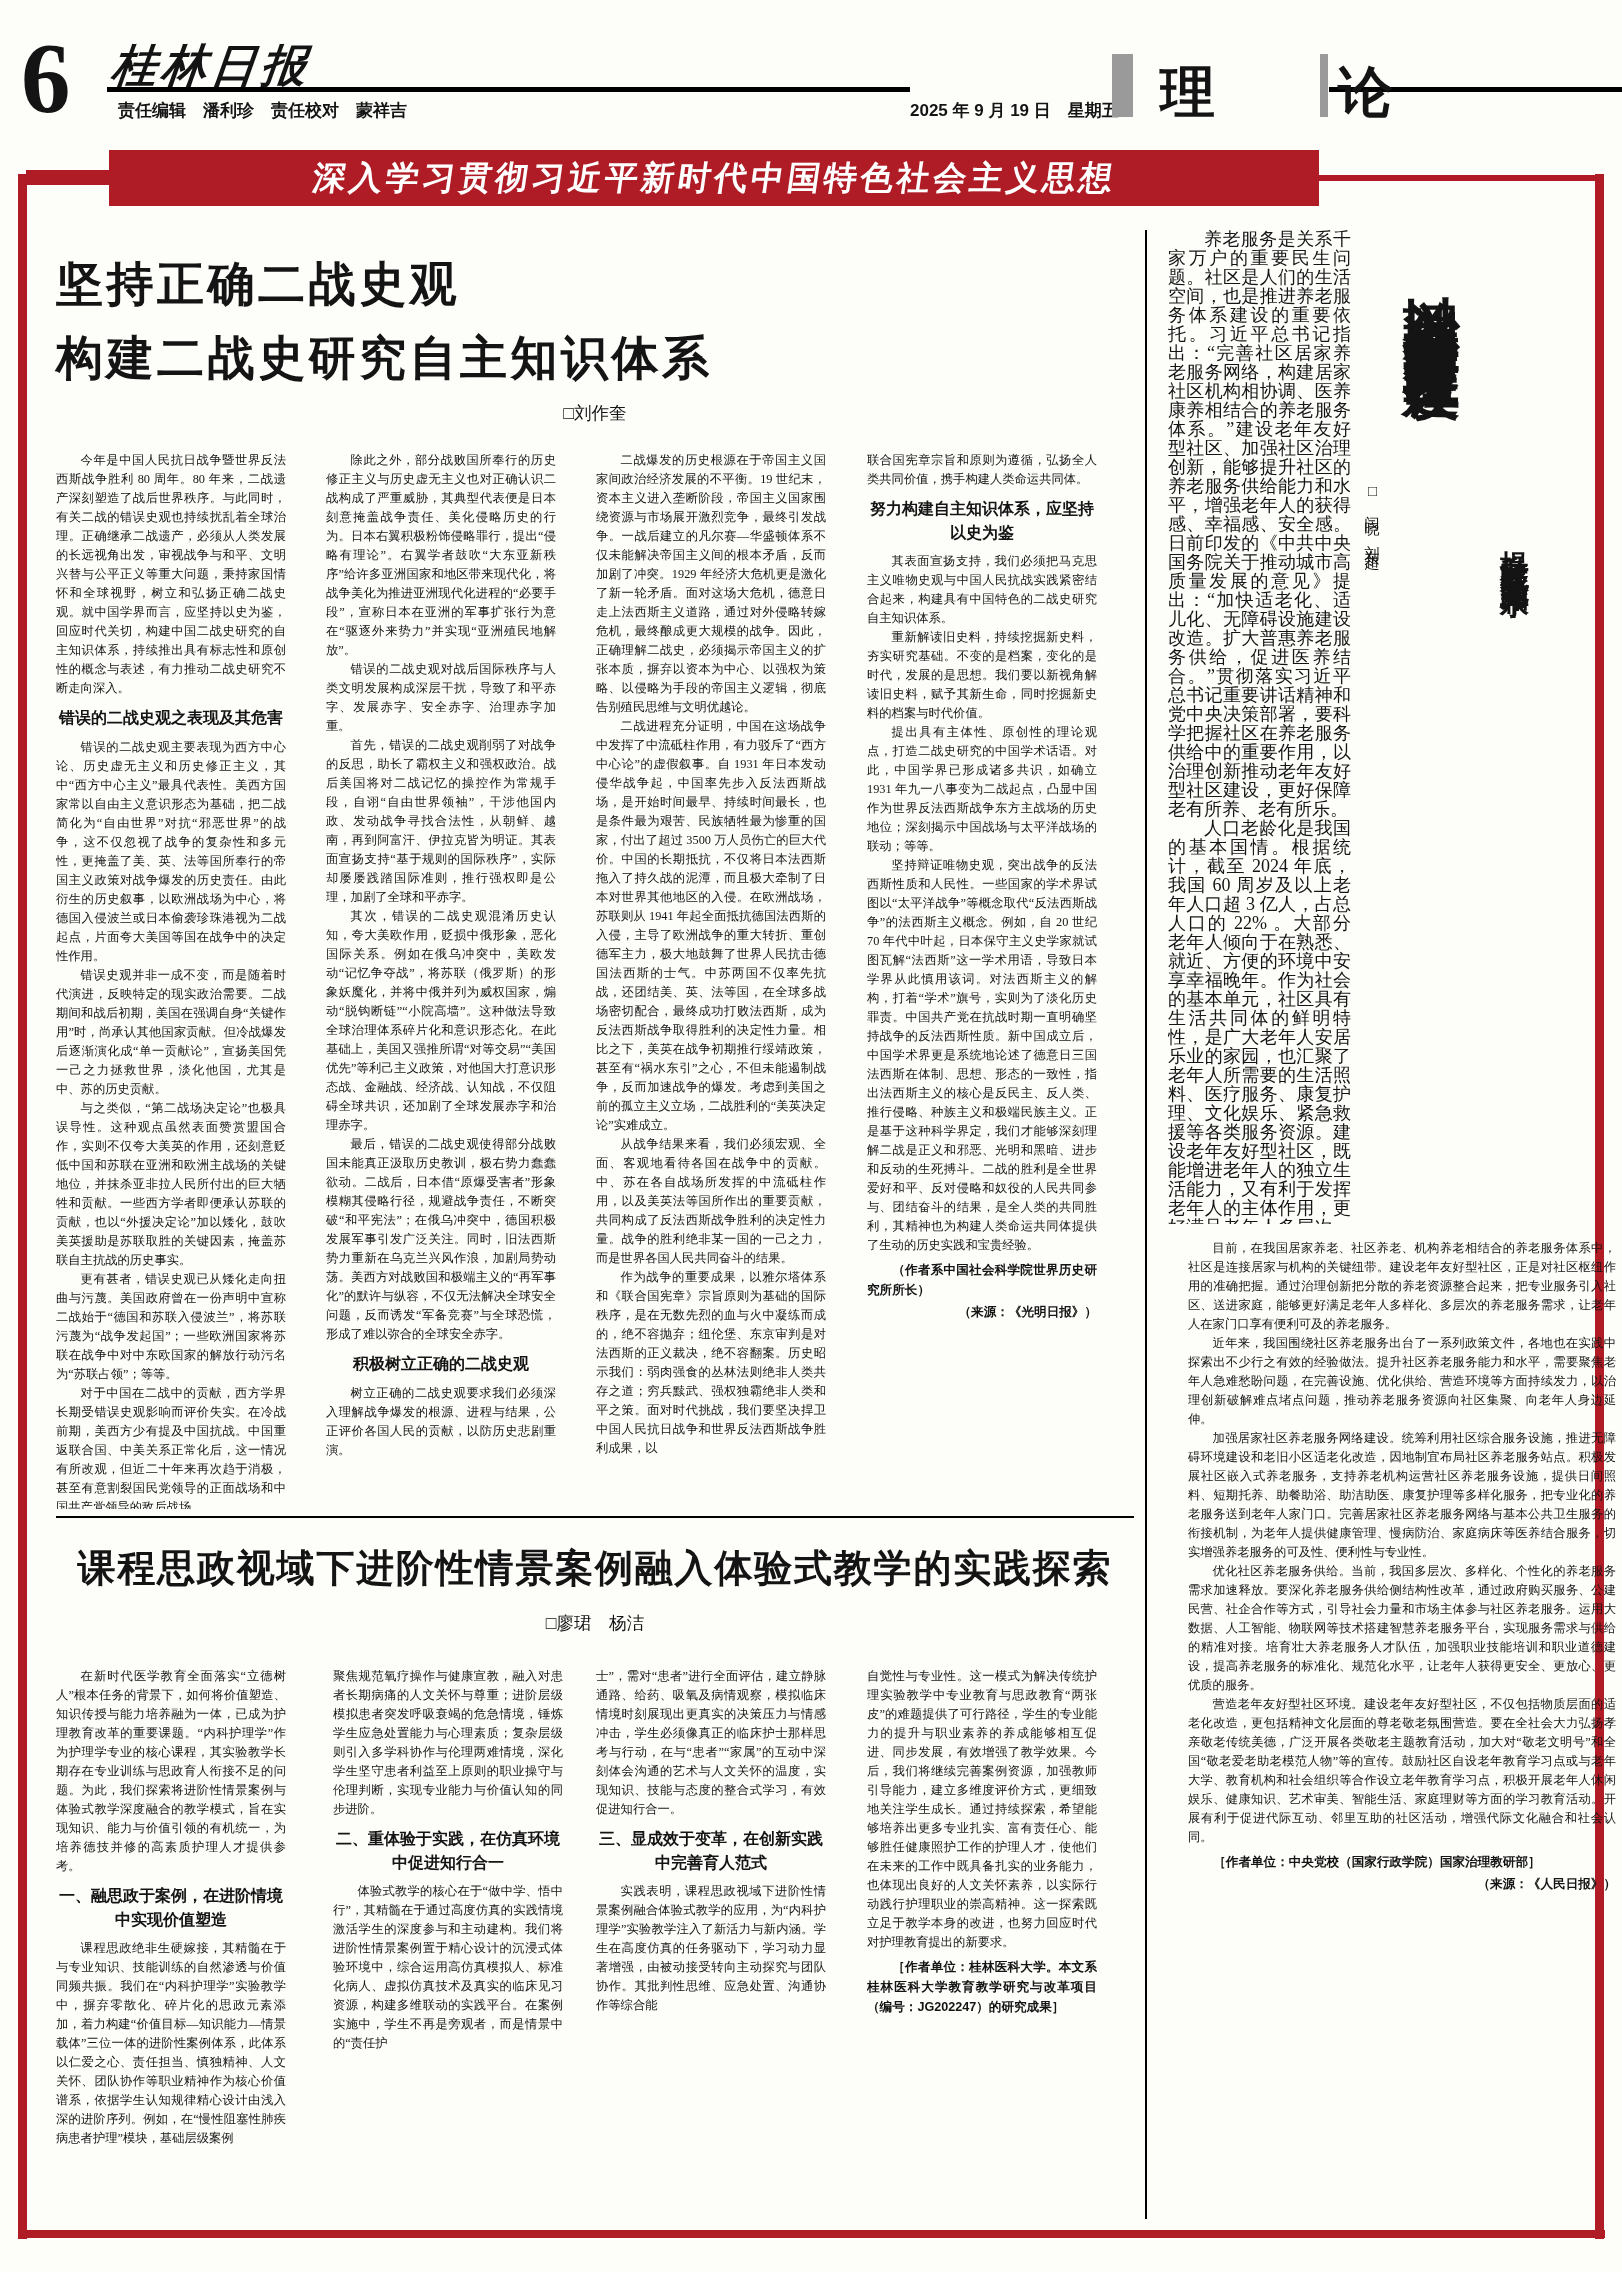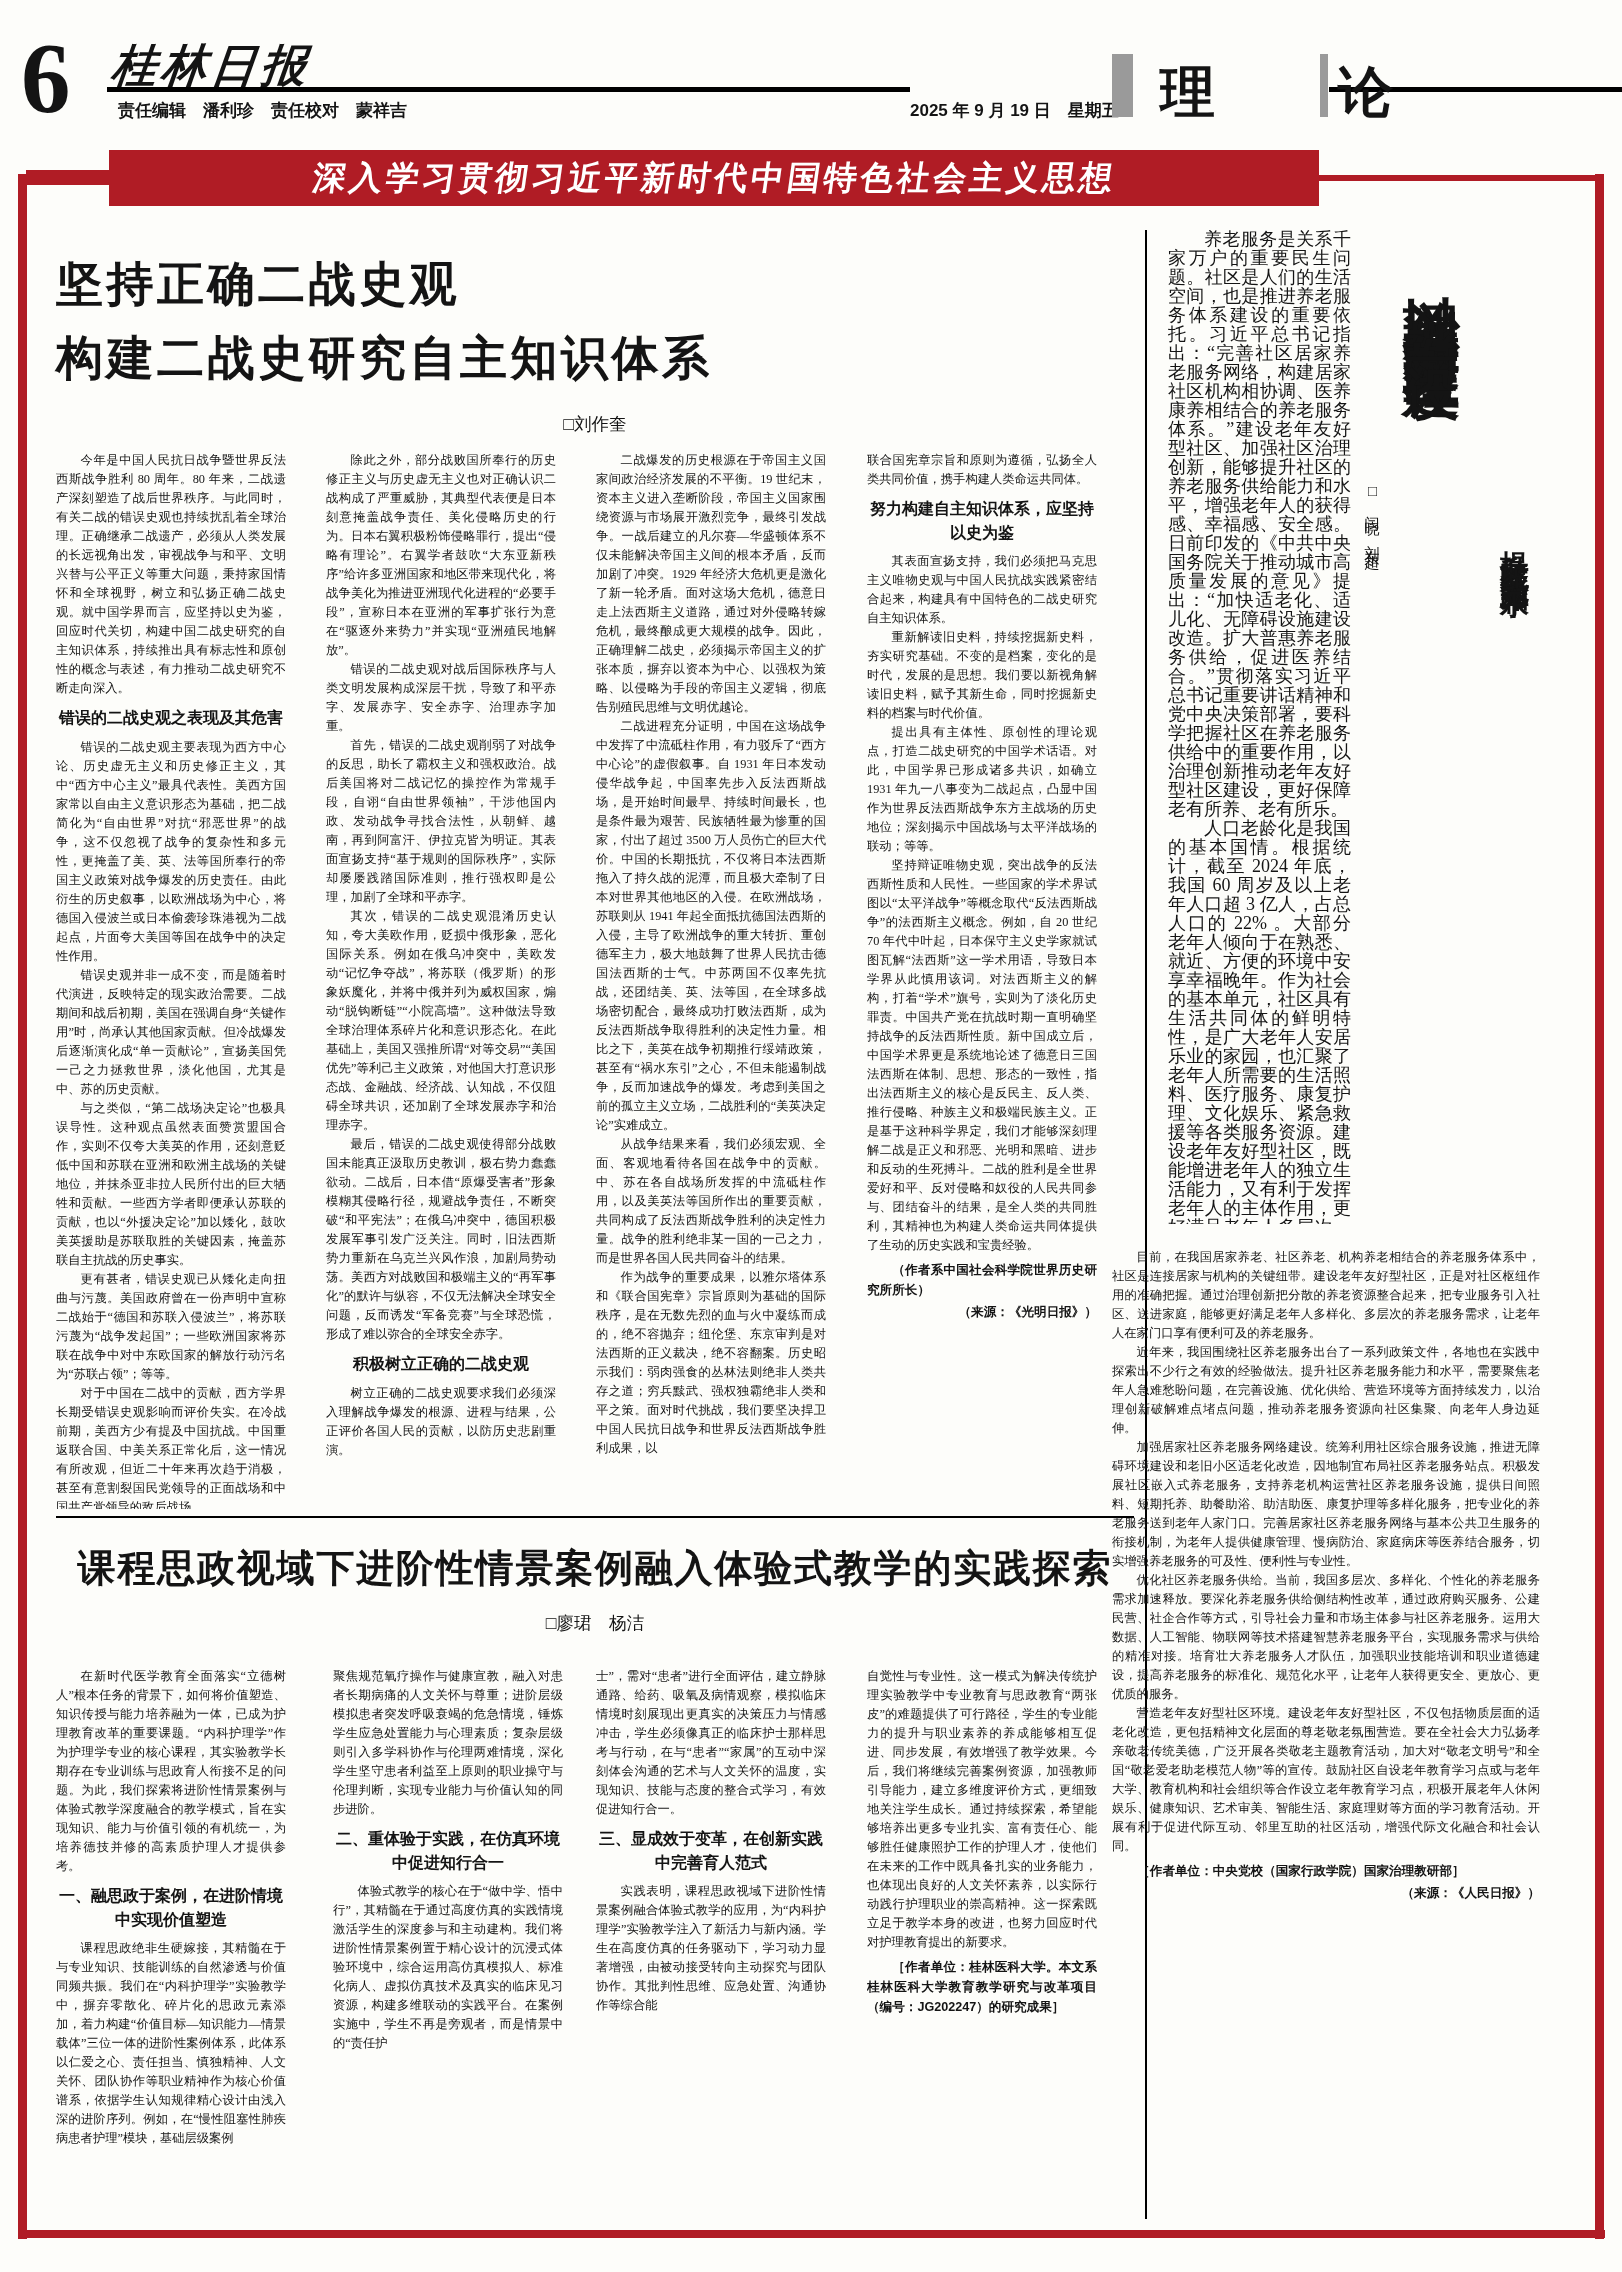--- a/index.html
+++ b/index.html
@@ -61,21 +61,21 @@
 
   <div class="abs red banner" style="left:109px;top:150px;width:1210px;height:56px;">
     <span>深入学习贯彻习近平新时代中国特色社会主义思想</span>
   </div>
 
   <div class="abs vrule" style="left:1145px;top:230px;height:1989px;"></div>
   <div class="abs hrule" style="left:56px;top:1516px;width:1078px;"></div>
 
   <div class="abs a1-title" style="left:56px;top:253px;">坚持正确二战史观</div>
   <div class="abs a1-title" style="left:56px;top:327px;">构建二战史研究自主知识体系</div>
-  <div class="abs byline" style="left:56px;top:412px;">□刘作奎</div>
+  <div class="abs byline" style="left:56px;top:401px;">□刘作奎</div>
 
   <div class="abs col" style="left:56px;top:451px;height:1058px;">
       <div class="para">今年是中国人民抗日战争暨世界反法西斯战争胜利 80 周年。80 年来，二战遗产深刻塑造了战后世界秩序。与此同时，有关二战的错误史观也持续扰乱着全球治理。正确继承二战遗产，必须从人类发展的长远视角出发，审视战争与和平、文明兴替与公平正义等重大问题，秉持家国情怀和全球视野，树立和弘扬正确二战史观。就中国学界而言，应坚持以史为鉴，回应时代关切，构建中国二战史研究的自主知识体系，持续推出具有标志性和原创性的概念与表述，有力推动二战史研究不断走向深入。</div>
       <div class="col-subhead">错误的二战史观之表现及其危害</div>
       <div class="para">错误的二战史观主要表现为西方中心论、历史虚无主义和历史修正主义，其中“西方中心主义”最具代表性。美西方国家常以自由主义意识形态为基础，把二战简化为“自由世界”对抗“邪恶世界”的战争，这不仅忽视了战争的复杂性和多元性，更掩盖了美、英、法等国所奉行的帝国主义政策对战争爆发的历史责任。由此衍生的历史叙事，以欧洲战场为中心，将德国入侵波兰或日本偷袭珍珠港视为二战起点，片面夸大美国等国在战争中的决定性作用。</div>
       <div class="para">错误史观并非一成不变，而是随着时代演进，反映特定的现实政治需要。二战期间和战后初期，美国在强调自身“关键作用”时，尚承认其他国家贡献。但冷战爆发后逐渐演化成“单一贡献论”，宣扬美国凭一己之力拯救世界，淡化他国，尤其是中、苏的历史贡献。</div>
       <div class="para">与之类似，“第二战场决定论”也极具误导性。这种观点虽然表面赞赏盟国合作，实则不仅夸大美英的作用，还刻意贬低中国和苏联在亚洲和欧洲主战场的关键地位，并抹杀亚非拉人民所付出的巨大牺牲和贡献。一些西方学者即便承认苏联的贡献，也以“外援决定论”加以矮化，鼓吹美英援助是苏联取胜的关键因素，掩盖苏联自主抗战的历史事实。</div>
       <div class="para">更有甚者，错误史观已从矮化走向扭曲与污蔑。美国政府曾在一份声明中宣称二战始于“德国和苏联入侵波兰”，将苏联污蔑为“战争发起国”；一些欧洲国家将苏联在战争中对中东欧国家的解放行动污名为“苏联占领”；等等。</div>
       <div class="para">对于中国在二战中的贡献，西方学界长期受错误史观影响而评价失实。在冷战前期，美西方少有提及中国抗战。中国重返联合国、中美关系正常化后，这一情况有所改观，但近二十年来再次趋于消极，甚至有意割裂国民党领导的正面战场和中国共产党领导的敌后战场。</div>
     </div>
@@ -105,21 +105,21 @@
       <div class="src-line">（来源：《光明日报》）</div>
     </div>
 
   <div class="abs a2-leftcol" style="left:1168px;top:230px;height:994px;">
       <div class="para">养老服务是关系千家万户的重要民生问题。社区是人们的生活空间，也是推进养老服务体系建设的重要依托。习近平总书记指出：“完善社区居家养老服务网络，构建居家社区机构相协调、医养康养相结合的养老服务体系。”建设老年友好型社区、加强社区治理创新，能够提升社区的养老服务供给能力和水平，增强老年人的获得感、幸福感、安全感。日前印发的《中共中央　国务院关于推动城市高质量发展的意见》提出：“加快适老化、适儿化、无障碍设施建设改造。扩大普惠养老服务供给，促进医养结合。”贯彻落实习近平总书记重要讲话精神和党中央决策部署，要科学把握社区在养老服务供给中的重要作用，以治理创新推动老年友好型社区建设，更好保障老有所养、老有所乐。</div>
       <div class="para">人口老龄化是我国的基本国情。根据统计，截至 2024 年底，我国 60 周岁及以上老年人口超 3 亿人，占总人口的 22% 。大部分老年人倾向于在熟悉、就近、方便的环境中安享幸福晚年。作为社会的基本单元，社区具有生活共同体的鲜明特性，是广大老年人安居乐业的家园，也汇聚了老年人所需要的生活照料、医疗服务、康复护理、文化娱乐、紧急救援等各类服务资源。建设老年友好型社区，既能增进老年人的独立生活能力，又有利于发挥老年人的主体作用，更好满足老年人多层次、多样化的养老服务需求。大力发展社区嵌入式养老服务，推动专业照护资源下沉社区、延伸家庭，是以治理创新提升养老服务能力和水平的务实之举，有助于加快完善我国养老服务体系，不断增进老年人福祉。</div>
     </div>
   <div class="abs a2-byline" style="left:1361px;top:482px;">□闫晓　刘东超</div>
   <div class="abs a2-headline" style="left:1394px;top:251px;">以治理创新推动老年友好型社区建设</div>
   <div class="abs a2-subtitle" style="left:1495px;top:528px;">提升社区服务能力和水平</div>
-  <div class="abs a2-widecol" style="left:1112px;top:1239px;height:975px;margin-top:9px;">
+  <div class="abs a2-widecol" style="left:1188px;top:1239px;height:975px;">
       <div class="para">目前，在我国居家养老、社区养老、机构养老相结合的养老服务体系中，社区是连接居家与机构的关键纽带。建设老年友好型社区，正是对社区枢纽作用的准确把握。通过治理创新把分散的养老资源整合起来，把专业服务引入社区、送进家庭，能够更好满足老年人多样化、多层次的养老服务需求，让老年人在家门口享有便利可及的养老服务。</div>
       <div class="para">近年来，我国围绕社区养老服务出台了一系列政策文件，各地也在实践中探索出不少行之有效的经验做法。提升社区养老服务能力和水平，需要聚焦老年人急难愁盼问题，在完善设施、优化供给、营造环境等方面持续发力，以治理创新破解难点堵点问题，推动养老服务资源向社区集聚、向老年人身边延伸。</div>
       <div class="para">加强居家社区养老服务网络建设。统筹利用社区综合服务设施，推进无障碍环境建设和老旧小区适老化改造，因地制宜布局社区养老服务站点。积极发展社区嵌入式养老服务，支持养老机构运营社区养老服务设施，提供日间照料、短期托养、助餐助浴、助洁助医、康复护理等多样化服务，把专业化的养老服务送到老年人家门口。完善居家社区养老服务网络与基本公共卫生服务的衔接机制，为老年人提供健康管理、慢病防治、家庭病床等医养结合服务，切实增强养老服务的可及性、便利性与专业性。</div>
       <div class="para">优化社区养老服务供给。当前，我国多层次、多样化、个性化的养老服务需求加速释放。要深化养老服务供给侧结构性改革，通过政府购买服务、公建民营、社企合作等方式，引导社会力量和市场主体参与社区养老服务。运用大数据、人工智能、物联网等技术搭建智慧养老服务平台，实现服务需求与供给的精准对接。培育壮大养老服务人才队伍，加强职业技能培训和职业道德建设，提高养老服务的标准化、规范化水平，让老年人获得更安全、更放心、更优质的服务。</div>
       <div class="para">营造老年友好型社区环境。建设老年友好型社区，不仅包括物质层面的适老化改造，更包括精神文化层面的尊老敬老氛围营造。要在全社会大力弘扬孝亲敬老传统美德，广泛开展各类敬老主题教育活动，加大对“敬老文明号”和全国“敬老爱老助老模范人物”等的宣传。鼓励社区自设老年教育学习点或与老年大学、教育机构和社会组织等合作设立老年教育学习点，积极开展老年人休闲娱乐、健康知识、艺术审美、智能生活、家庭理财等方面的学习教育活动。开展有利于促进代际互动、邻里互助的社区活动，增强代际文化融合和社会认同。</div>
       <div class="attr-line">［作者单位：中央党校（国家行政学院）国家治理教研部］</div>
       <div class="src-line">（来源：《人民日报》）</div>
     </div>
 
   <div class="abs a3-title" style="left:56px;top:1543px;">课程思政视域下进阶性情景案例融入体验式教学的实践探索</div>

